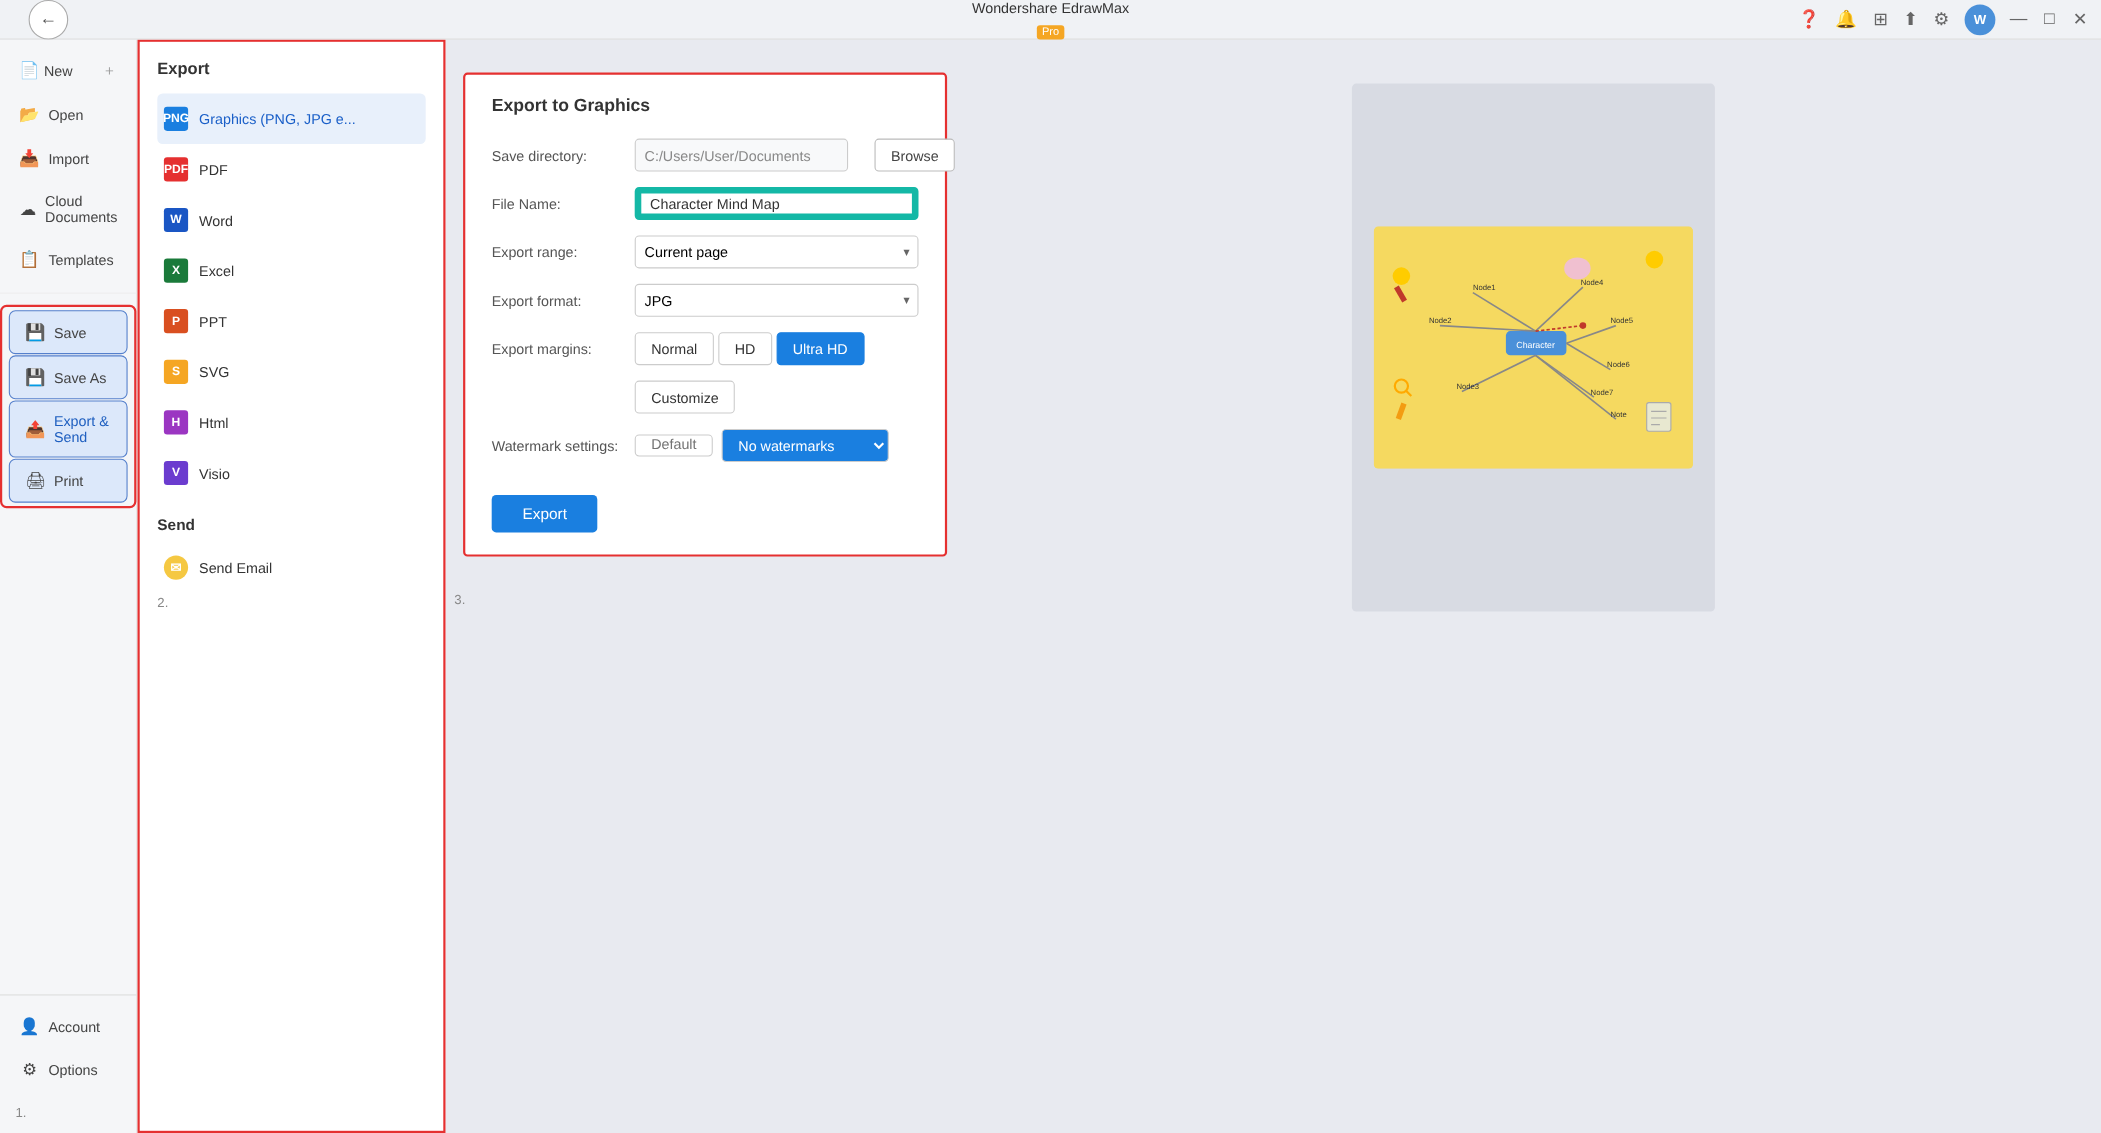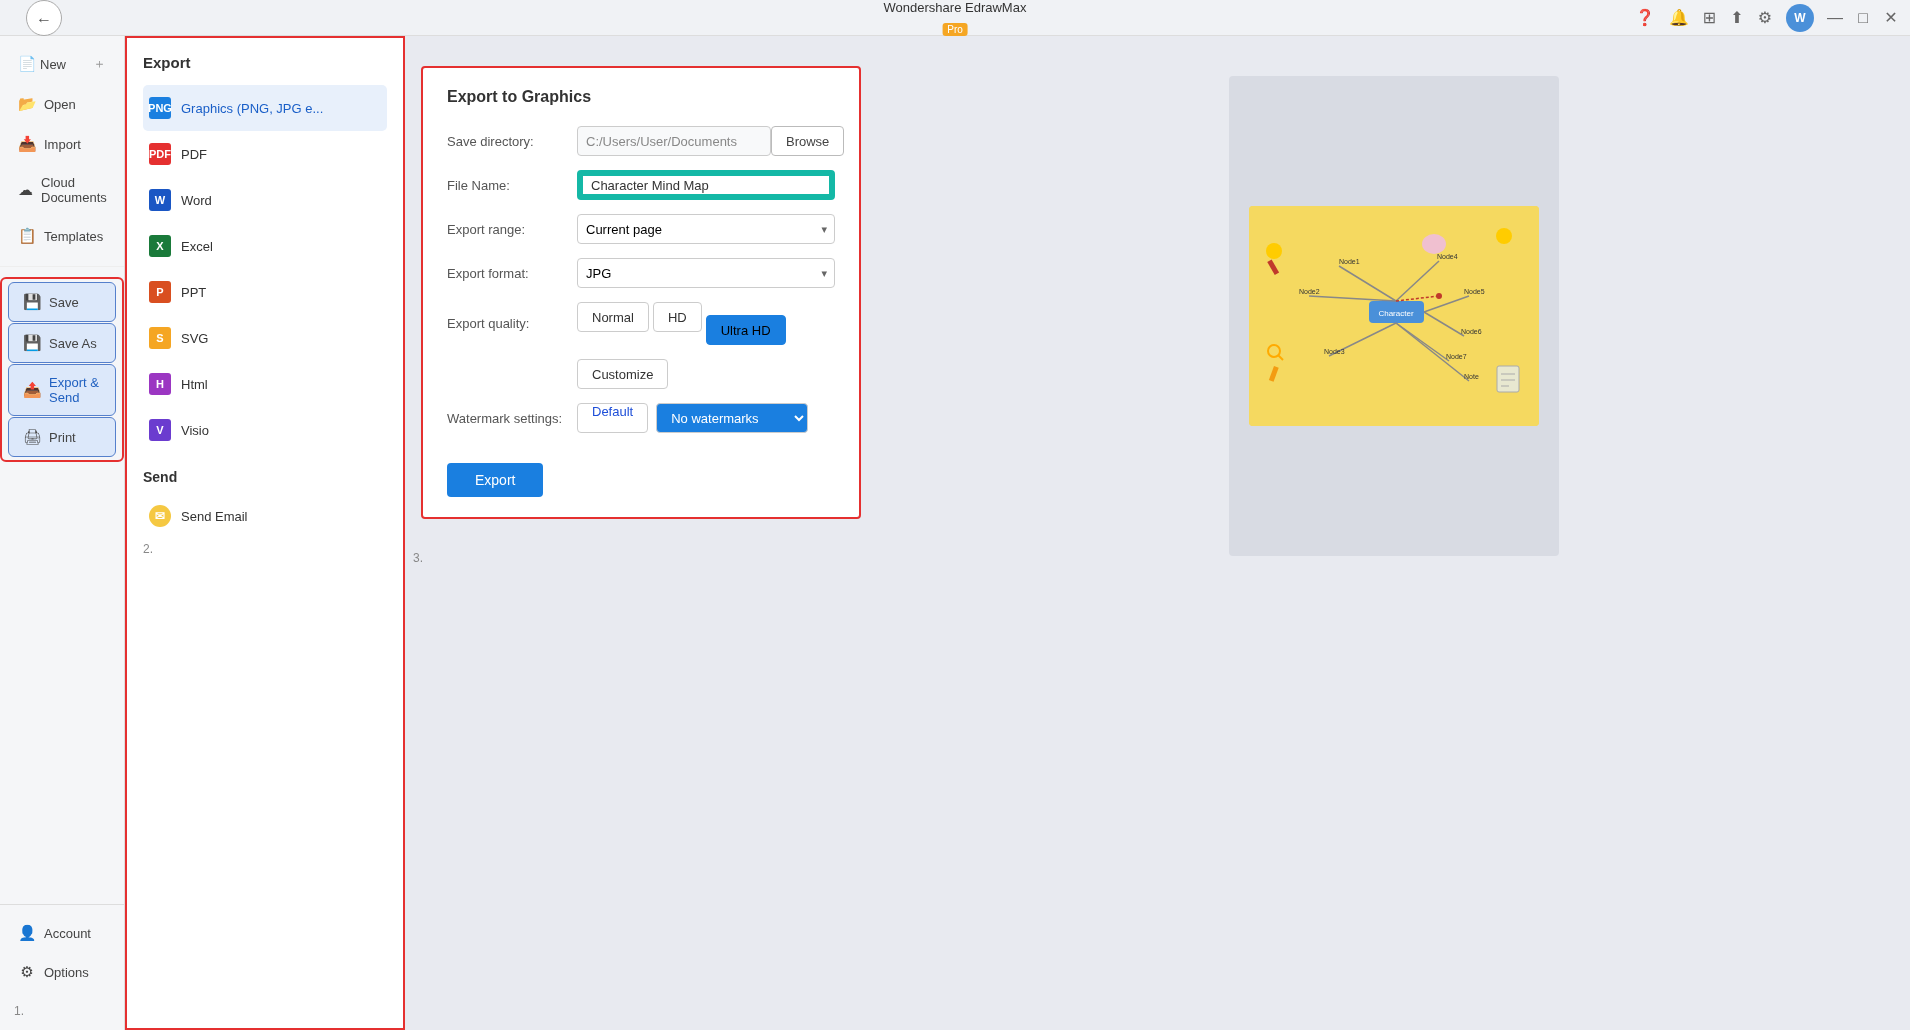--- a/index.html
+++ b/index.html
@@ -223,21 +223,21 @@
     }
     .form-label {
       width: 130px;
       font-size: 13px;
       color: #555;
       flex-shrink: 0;
     }
     .form-control {
       flex: 1;
       display: flex;
-      gap: 0;
+      gap: 24px;
     }
     .text-input {
       height: 30px;
       border: 1px solid #ccc;
       border-radius: 4px;
       padding: 0 8px;
       font-size: 13px;
       color: #888;
       background: #f8f9fa;
       flex: 1;
@@ -302,47 +302,46 @@
       border: 1px solid #ccc;
       border-radius: 4px;
       background: white;
       font-size: 13px;
       cursor: pointer;
       color: #333;
     }
     .quality-btn.active {
       background: #1a7fe0;
       border-color: #1a7fe0;
-      color: #000000;
-      margin-top: 13px;
+      color: #ffffff;
     }
     .customize-btn {
       height: 30px;
       padding: 0 14px;
       border: 1px solid #ccc;
       border-radius: 4px;
       background: white;
       font-size: 13px;
       cursor: pointer;
       color: #333;
     }
     .watermark-group {
       display: flex;
       align-items: center;
       gap: 8px;
       flex: 1;
     }
     .watermark-default {
-      height: 30px;
+      height: 20px;
       padding: 0 14px;
       border: 1px solid #ccc;
       border-radius: 4px;
       background: white;
       font-size: 13px;
-      color: #1d4ed8;
+      color: #737373;
     }
     .watermark-select {
       height: 30px;
       border: 1px solid #ccc;
       border-radius: 4px;
       background: #1a7fe0;
       color: white;
       font-size: 13px;
       padding: 0 10px;
       cursor: pointer;
@@ -618,21 +617,21 @@
             <option>JPG</option>
             <option>PNG</option>
             <option>BMP</option>
             <option>SVG</option>
           </select>
         </div>
       </div>
 
       
       <div class="form-row">
-        <span class="form-label">Export quality:</span>
+        <span class="form-label">Export margins:</span>
         <div class="form-control">
           <div class="quality-group">
             <button class="quality-btn">Normal</button>
             <button class="quality-btn">HD</button>
             <button class="quality-btn active">Ultra HD</button>
           </div>
         </div>
       </div>
       <div class="form-row" style="margin-left:130px;">
         <button class="customize-btn">Customize</button>

